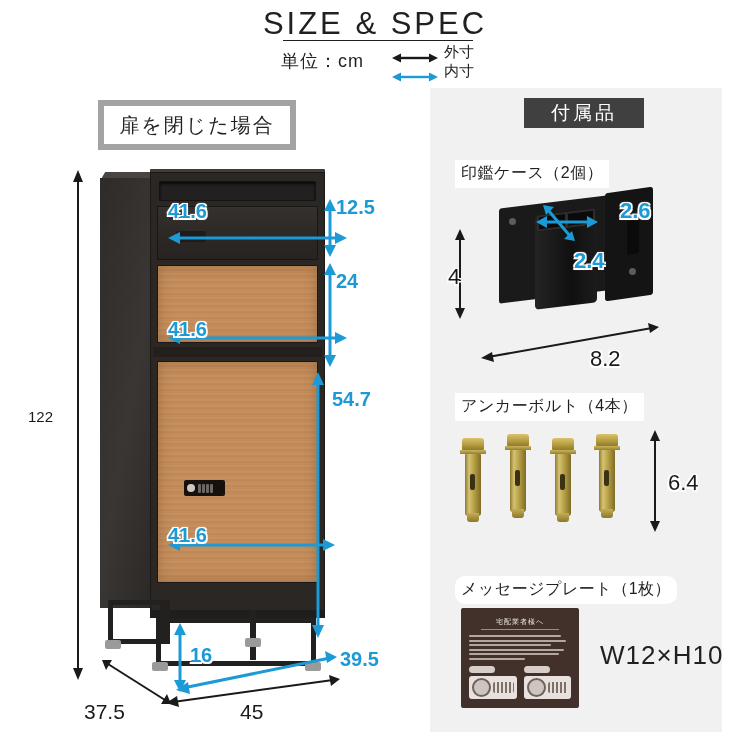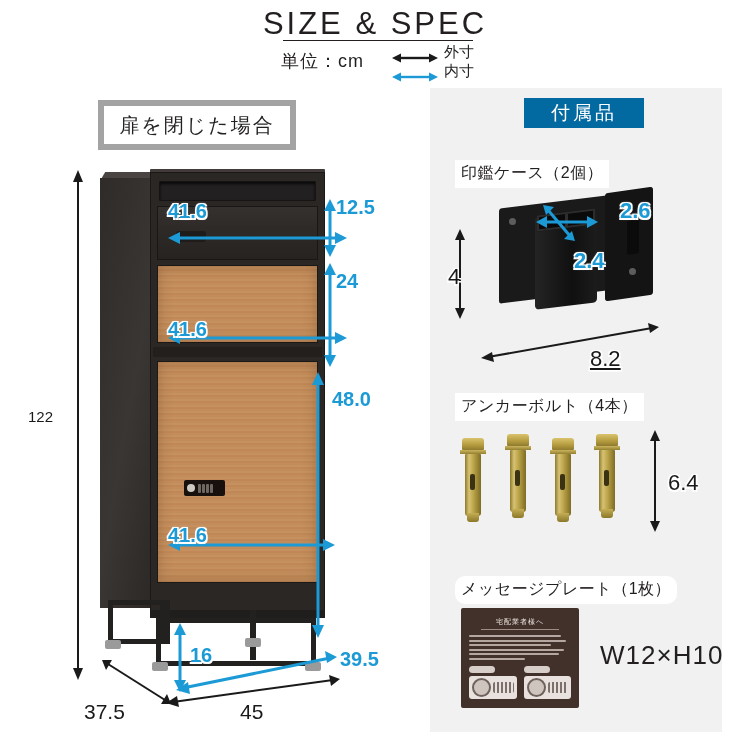--- a/index.html
+++ b/index.html
@@ -126,21 +126,21 @@
   .dim-blue{color:#1b9ad6;text-shadow:-1.5px -1.5px 0 #fff,1.5px -1.5px 0 #fff,-1.5px 1.5px 0 #fff,1.5px 1.5px 0 #fff,0 0 3px #fff;}
   .dim-black{color:#1a1a1a;font-weight:400;font-size:21px;text-shadow:-1.5px -1.5px 0 #fff,1.5px -1.5px 0 #fff,-1.5px 1.5px 0 #fff,1.5px 1.5px 0 #fff;}
 
   
   .right-panel{
     position:absolute;left:430px;top:88px;width:292px;height:644px;
     background:#f1f1f1;
   }
   .acc-banner{
     position:absolute;left:524px;top:98px;width:120px;height:30px;
-    background:#0369a1;color:#fff;
+    background:#404040;color:#fff;
     display:flex;align-items:center;justify-content:center;
     font-size:19px;letter-spacing:3px;
   }
   .sec-label{
     position:absolute;background:#fff;
     font-size:16px;color:#231f20;letter-spacing:.5px;
     padding:3px 6px 4px 6px;white-space:nowrap;
   }
 
   
@@ -327,21 +327,21 @@
     <polygon points="171,704 161,704 167,694" fill="#1a1a1a"></polygon>
 
     <line x1="173" y1="702" x2="333" y2="680" stroke="#1a1a1a" stroke-width="2"></line>
     <polygon points="166,703 177,696 179,707" fill="#1a1a1a"></polygon>
     <polygon points="340,679 329,675 331,686" fill="#1a1a1a"></polygon>
   </svg>
 
   <div class="dimtext dim-black" style="left:28px;top:408px;font-size:15px;">122</div>
   <div class="dimtext dim-blue" style="left:336px;top:196px;">12.5</div>
   <div class="dimtext dim-blue" style="left:336px;top:270px;">24</div>
-  <div class="dimtext dim-blue" style="left:332px;top:388px;">48.0</div>
+  <div class="dimtext dim-blue" style="left:332px;top:388px;">54.7</div>
   <div class="dimtext dim-blue" style="left:168px;top:200px;">41.6</div>
   <div class="dimtext dim-blue" style="left:168px;top:318px;">41.6</div>
   <div class="dimtext dim-blue" style="left:168px;top:524px;">41.6</div>
   <div class="dimtext dim-blue" style="left:190px;top:644px;">16</div>
   <div class="dimtext dim-blue" style="left:340px;top:648px;">39.5</div>
   <div class="dimtext dim-black" style="left:84px;top:700px;">37.5</div>
   <div class="dimtext dim-black" style="left:240px;top:700px;">45</div>
 
   <div class="right-panel"></div>
   <div class="acc-banner">付属品</div>
@@ -373,21 +373,21 @@
     <polygon points="30,139 25,128 35,128" fill="#1a1a1a"></polygon>
 
     <line x1="58" y1="177" x2="222" y2="148" stroke="#1a1a1a" stroke-width="2"></line>
     <polygon points="51,178 62,172 64,182" fill="#1a1a1a"></polygon>
     <polygon points="229,147 218,143 220,153" fill="#1a1a1a"></polygon>
   </svg>
 
   <div class="dimtext dim-blue" style="left:620px;top:198px;font-size:22px;text-align:center;">2.6</div>
   <div class="dimtext dim-blue" style="left:574px;top:248px;font-size:22px;">2.4</div>
   <div class="dimtext dim-black" style="left:448px;top:264px;font-size:22px;">4</div>
-  <div class="dimtext dim-black" style="left:590px;top:346px;font-size:22px;text-decoration:underline;">8.2</div>
+  <div class="dimtext dim-black" style="left:590px;top:346px;font-size:22px;">8.2</div>
 
   <div class="sec-label" style="left:455px;top:393px;">アンカーボルト（4本）</div>
   <div class="bolts">
     <div class="bolt" style="left:0px;top:6px;">
       <div class="head"></div>
       <div class="washer"></div>
       <div class="shaft">
           <div class="notch"></div>
           <div class="tip"></div>
         </div>

